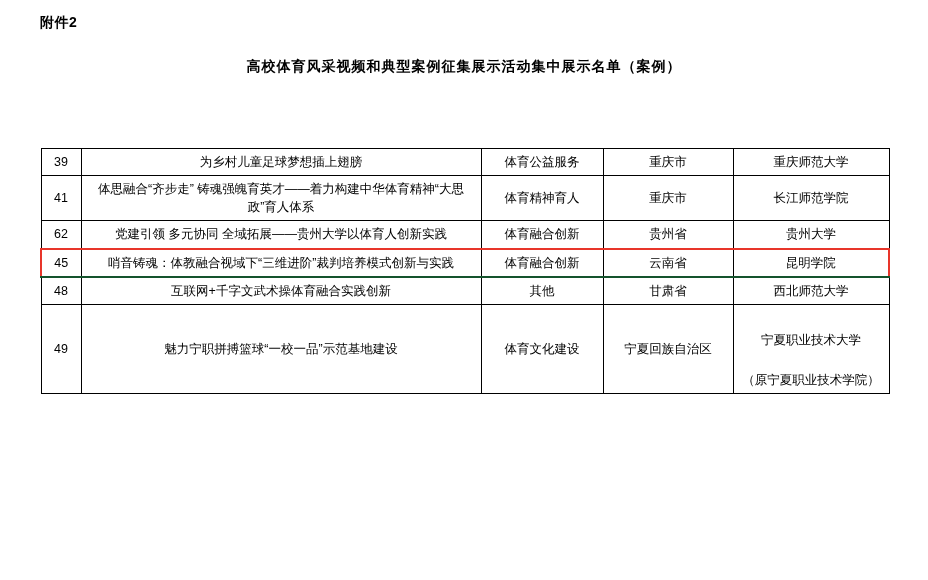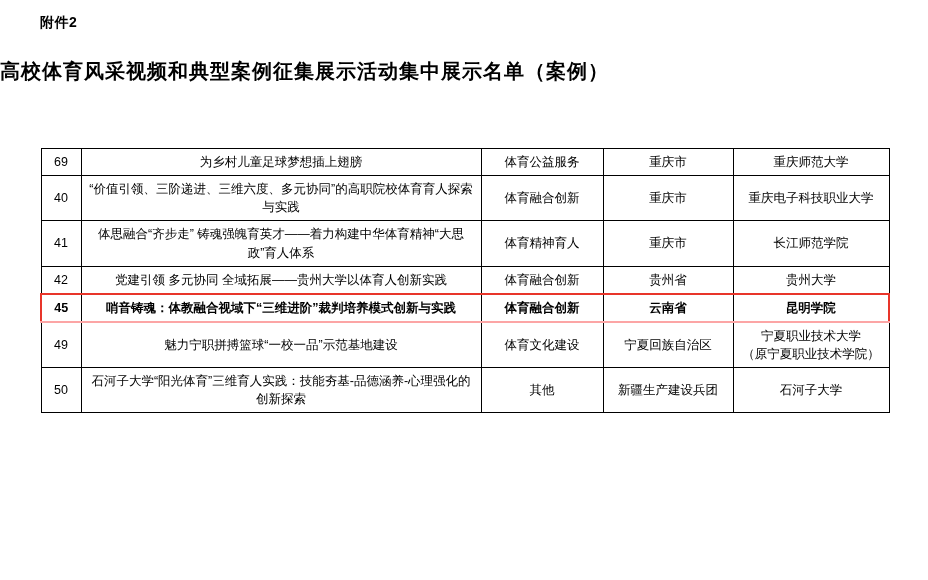--- a/index.html
+++ b/index.html
@@ -28,22 +28,22 @@
     top: 14px;
     font-size: 14px;
     font-weight: bold;
     letter-spacing: 0.5px;
   }
   .doc-title {
     position: absolute;
     left: 0;
     right: 0;
     top: 58px;
-    text-align: left;
-    font-size: 20px;
+    text-align: center;
+    font-size: 14px;
     font-weight: bold;
     letter-spacing: 1px;
     font-family: "DejaVu Serif", serif;
   }
   .table-wrap {
     position: absolute;
     left: 40px;
     top: 148px;
     width: 848px;
   }
@@ -64,26 +64,25 @@
   col.c-num   { width: 40px; }
   col.c-name  { width: 400px; }
   col.c-cat   { width: 122px; }
   col.c-region{ width: 130px; }
   col.c-org   { width: 156px; }
 
   td.num { font-size: 13px; }
   td.name { text-align: center; padding-left: 10px; padding-right: 10px; }
   tr.highlight td {
     border-top: 2px solid #e8352a;
-    border-bottom: 2px solid #fca5a5;
-    font-weight: bold;
+    border-bottom: 2px solid #14532d;
   }
   tr.highlight td:first-child { border-left: 2px solid #e8352a; }
   tr.highlight td:last-child { border-right: 2px solid #e8352a; }
-  .sub-line { display: block; }
+  .sub-line { display: block; margin-top: 22px; }
 </style>
 </head>
 <body>
 
 <div class="page">
 
   <div class="attachment-label">附件2</div>
 
   <div class="doc-title">高校体育风采视频和典型案例征集展示活动集中展示名单（案例）</div>
 
@@ -91,68 +90,61 @@
     <table class="listing">
       <colgroup>
         <col class="c-num">
         <col class="c-name">
         <col class="c-cat">
         <col class="c-region">
         <col class="c-org">
       </colgroup>
       <tbody id="table-body">
           <tr>
-            <td class="num">69</td>
+            <td class="num">39</td>
             <td class="name">为乡村儿童足球梦想插上翅膀</td>
             <td class="cat">体育公益服务</td>
             <td class="region">重庆市</td>
             <td class="org">重庆师范大学</td>
-          </tr>
-          <tr>
-            <td class="num">40</td>
-            <td class="name">“价值引领、三阶递进、三维六度、多元协同”的高职院校体育育人探索与实践</td>
-            <td class="cat">体育融合创新</td>
-            <td class="region">重庆市</td>
-            <td class="org">重庆电子科技职业大学</td>
           </tr>
           <tr>
             <td class="num">41</td>
             <td class="name">体思融合“齐步走” 铸魂强魄育英才——着力构建中华体育精神“大思政”育人体系</td>
             <td class="cat">体育精神育人</td>
             <td class="region">重庆市</td>
             <td class="org">长江师范学院</td>
           </tr>
           <tr>
-            <td class="num">42</td>
+            <td class="num">62</td>
             <td class="name">党建引领 多元协同 全域拓展——贵州大学以体育人创新实践</td>
             <td class="cat">体育融合创新</td>
             <td class="region">贵州省</td>
             <td class="org">贵州大学</td>
           </tr>
           <tr class="highlight">
             <td class="num">45</td>
             <td class="name">哨音铸魂：体教融合视域下“三维进阶”裁判培养模式创新与实践</td>
             <td class="cat">体育融合创新</td>
             <td class="region">云南省</td>
             <td class="org">昆明学院</td>
           </tr>
           <tr>
+            <td class="num">48</td>
+            <td class="name">互联网+千字文武术操体育融合实践创新</td>
+            <td class="cat">其他</td>
+            <td class="region">甘肃省</td>
+            <td class="org">西北师范大学</td>
+          </tr>
+          <tr>
             <td class="num">49</td>
             <td class="name">魅力宁职拼搏篮球“一校一品”示范基地建设</td>
             <td class="cat">体育文化建设</td>
             <td class="region">宁夏回族自治区</td>
             <td class="org">
               <span class="sub-line">宁夏职业技术大学</span>
               <span class="sub-line">（原宁夏职业技术学院）</span>
             </td>
           </tr>
-          <tr>
-            <td class="num">50</td>
-            <td class="name">石河子大学“阳光体育”三维育人实践：技能夯基-品德涵养-心理强化的创新探索</td>
-            <td class="cat">其他</td>
-            <td class="region">新疆生产建设兵团</td>
-            <td class="org">石河子大学</td>
-          </tr>
         </tbody>
     </table>
   </div>
 
 </div>
 
 </body></html>

